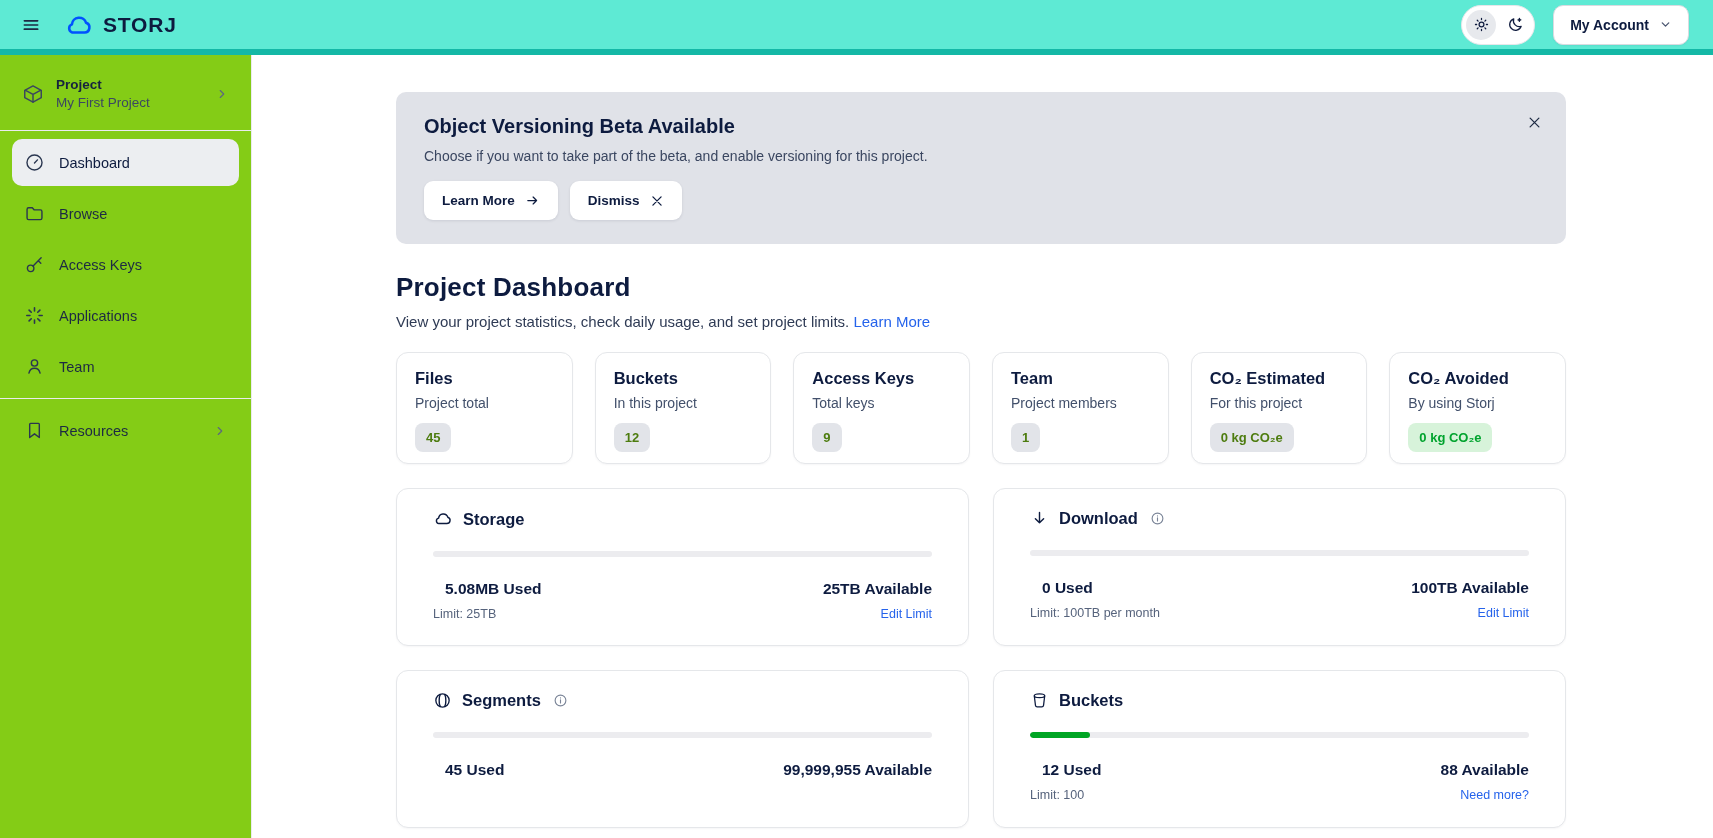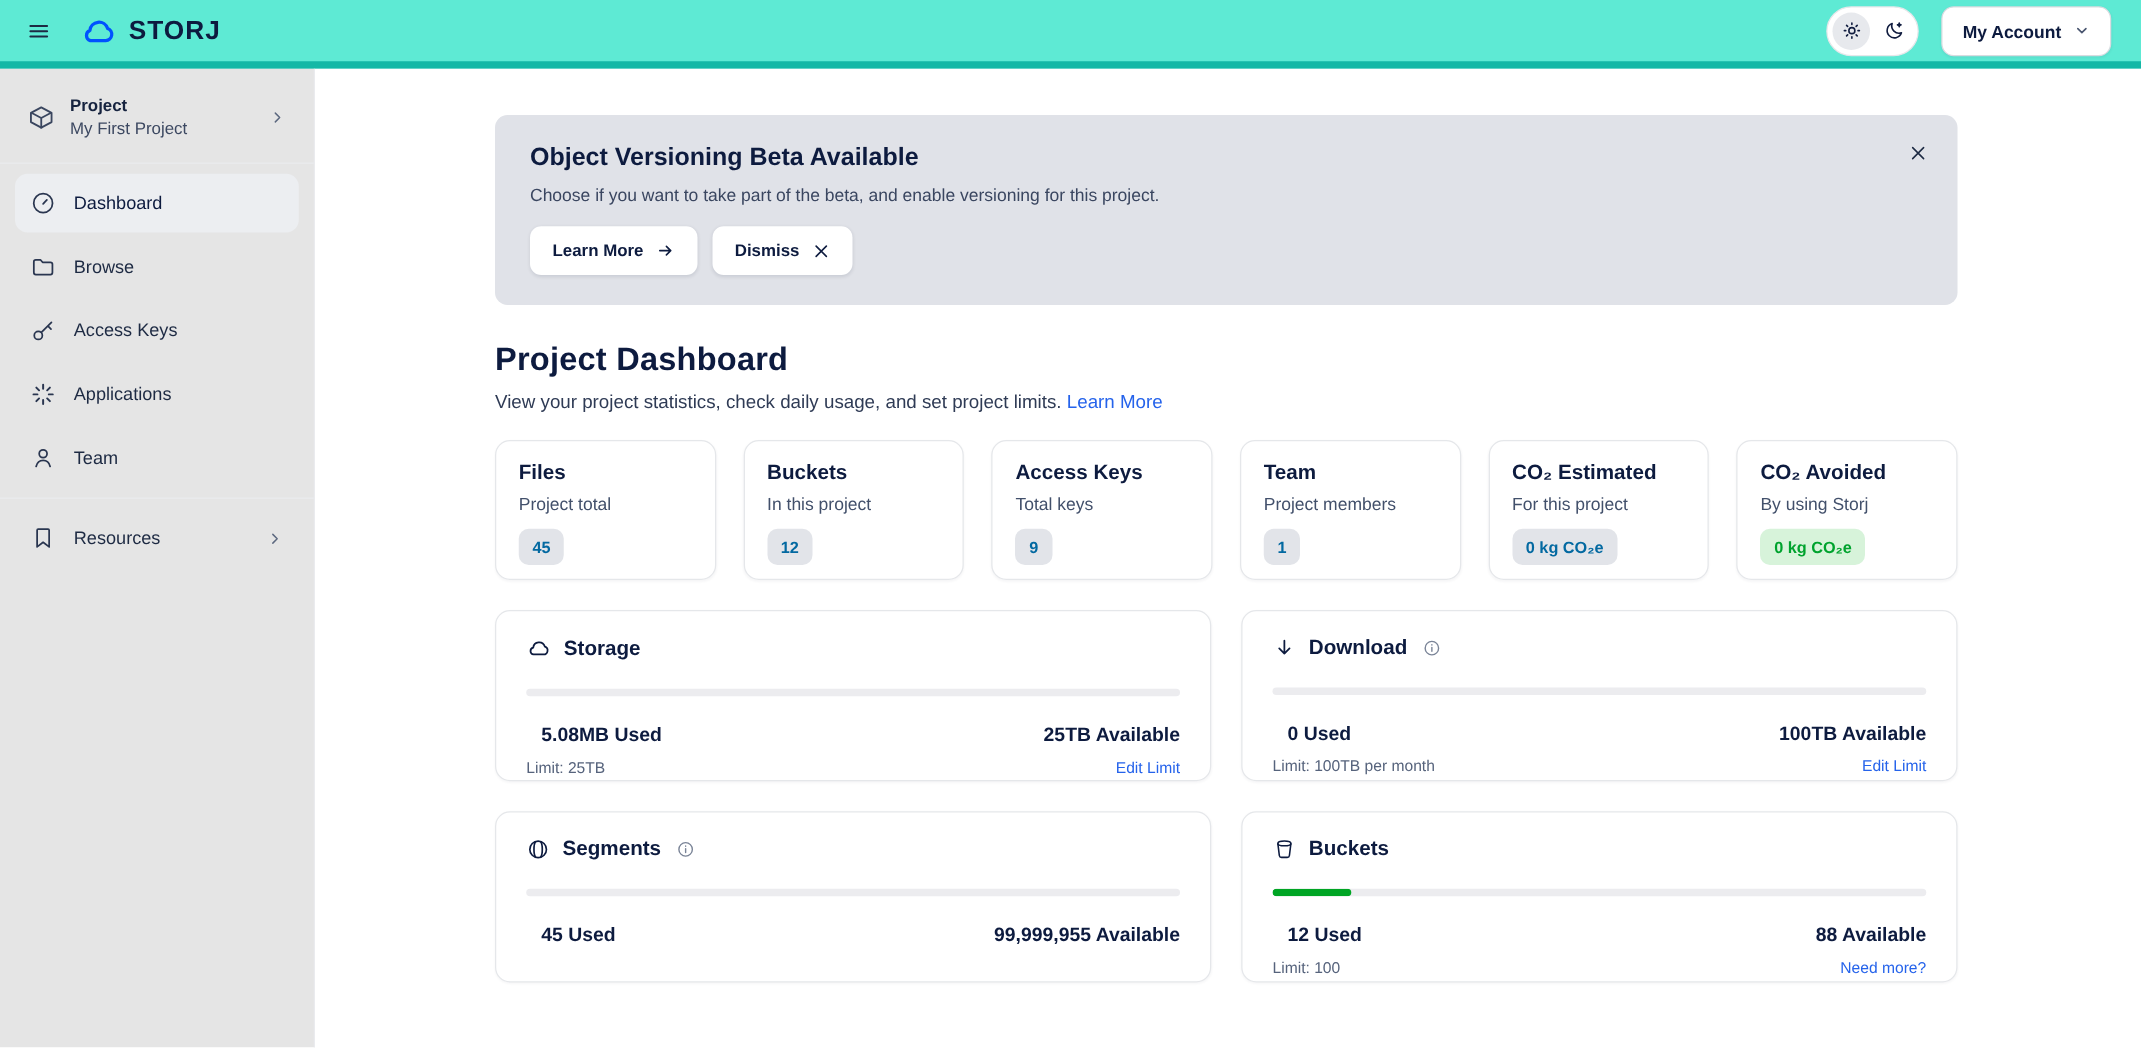--- a/index.html
+++ b/index.html
@@ -44,21 +44,21 @@
     background: #fff; border: 1px solid #d9dbe0; border-radius: 10px;
     padding: 11px 16px; font-size: 14px; font-weight: 700; color: #0d1b3f;
     box-shadow: 0 1px 2px rgba(10,20,50,.05);
   }
 
   
   .layout { display: flex; height: 783px; }
   .sidebar {
     width: 252px; flex: 0 0 252px;
     border-right: 1px solid #eaebee;
-    background: #e5e5e5;
+    background: #84cc16;
     padding: 10px 12px;
   }
   .project-row {
     display: flex; align-items: center; gap: 12px;
     padding: 12px 10px; border-radius: 10px; cursor: pointer; color: #2a3650;
   }
   .project-labels { flex: 1; }
   .project-label { font-size: 13.5px; font-weight: 700; color: #16233f; }
   .project-name { font-size: 13.5px; color: #3c4861; margin-top: 3px; }
   .side-divider { border-top: 1px solid #eaebee; margin: 8px -12px; }
@@ -111,32 +111,32 @@
   }
   .card {
     background: #fff; border: 1px solid #e5e7ea; border-radius: 12px;
     box-shadow: 0 1px 2px rgba(15,25,55,.04);
   }
   .stat-card { padding: 16px 18px 18px; height: 112px; }
   .stat-title { font-size: 16.5px; font-weight: 800; color: #0d1b3f; }
   .stat-sub { font-size: 14px; color: #42506b; margin-top: 7px; }
   .badge {
     display: inline-block; margin-top: 12px;
-    background: #e2e4e9; color: #0369a1;
+    background: #e2e4e9; color: #4d7c0f;
     font-size: 13px; font-weight: 800;
     padding: 7px 11px; border-radius: 8px;
   }
   .badge.green { background: #d7f3da; color: #00a32e; }
 
   
   .usage-grid {
     margin-top: 24px;
     display: grid; grid-template-columns: 1fr 1fr; gap: 24px;
   }
-  .usage-card { padding: 20px 24px 16px; height: 137px; }
+  .usage-card { padding: 20px 36px 16px; height: 158px; }
   .usage-head { display: flex; align-items: center; gap: 10px; color: #0d1b3f; }
   .usage-title { font-size: 16.5px; font-weight: 800; }
   .info-icon { color: #7a8497; margin-left: 2px; }
   .track {
     margin-top: 22px; height: 6px; border-radius: 4px; background: #ececef; overflow: hidden;
   }
   .fill { height: 100%; border-radius: 4px; background: #00a524; width: 0; }
   .usage-values {
     display: flex; justify-content: space-between; align-items: baseline;
     margin-top: 23px; font-size: 15.5px; font-weight: 800; color: #0d1b3f; margin-left: 12px;

